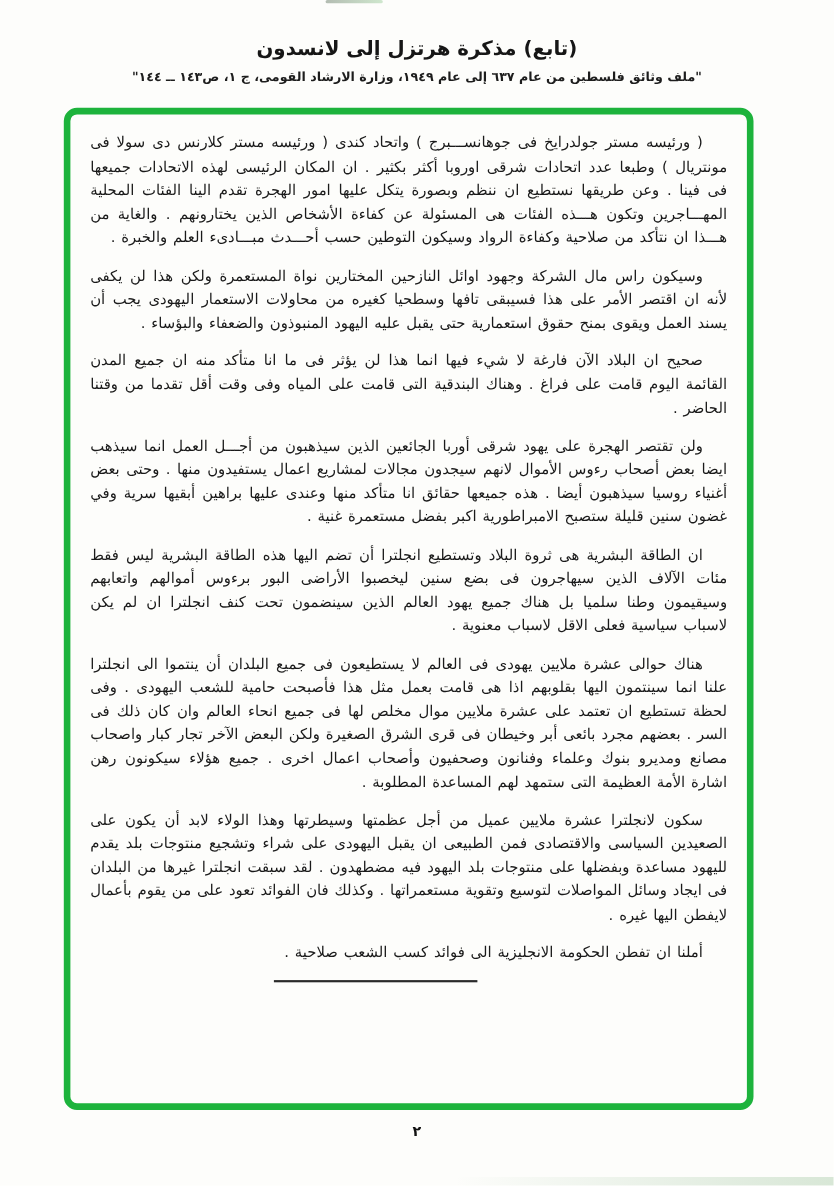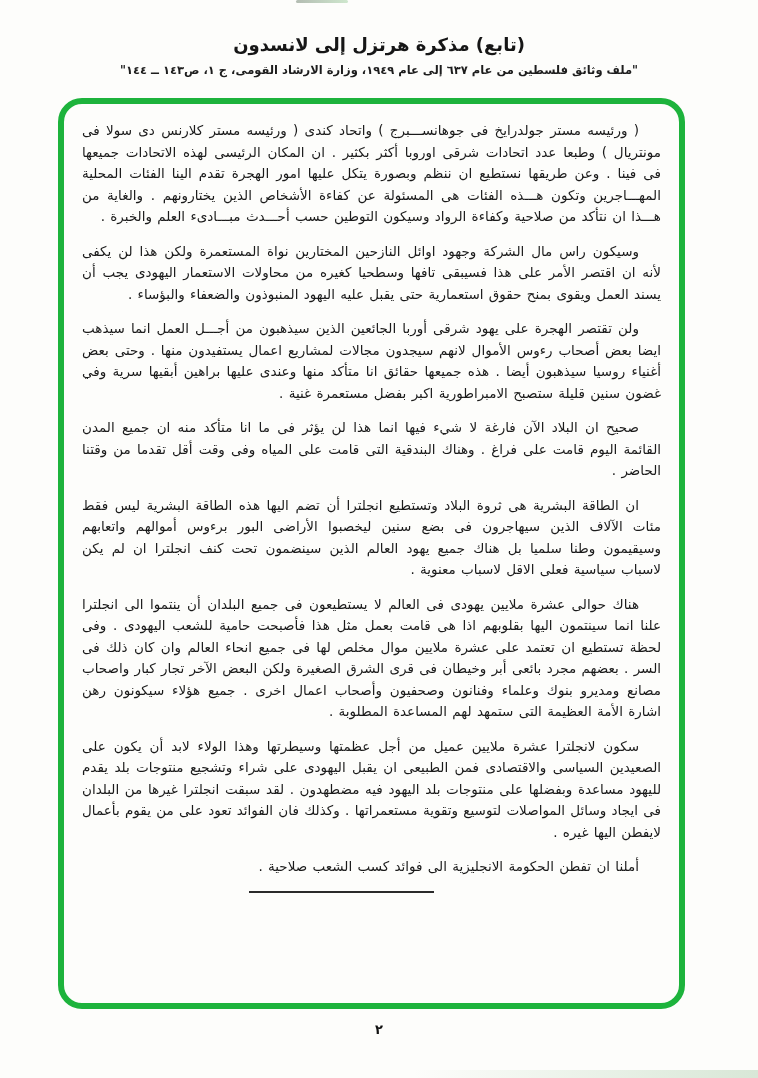--- a/index.html
+++ b/index.html
@@ -37,21 +37,21 @@
     font-size: 11.5px;
     font-weight: bold;
     color: #1d1d1d;
   }
   .highlight-box {
     position: absolute;
     left: 58px; top: 98px;
     width: 627px; height: 911px;
     box-sizing: border-box;
     border: 6px solid #1db33c;
-    border-radius: 24px;
+    border-radius: 12px;
     padding: 16px 18px 0 18px;
     overflow: hidden;
     background: transparent;
   }
   .body-text {
     direction: rtl;
     text-align: justify;
     font-size: 13.5px;
     line-height: 21.5px;
     color: #1a1a1a;
@@ -94,22 +94,22 @@
 
   <header class="doc-header">
     <h1 class="doc-title">(تابع) مذكرة هرتزل إلى لانسدون</h1>
     <div class="doc-source">"ملف وثائق فلسطين من عام ٦٣٧ إلى عام ١٩٤٩، وزارة الارشاد القومى، ج ١، ص١٤٣ ــ ١٤٤"</div>
   </header>
 
   <div class="highlight-box" style="border-color: rgb(29, 179, 60);">
     <div class="body-text" id="paragraphs">
         <p>( ورئيسه مستر جولدرايخ فى جوهانســـبرج ) واتحاد كندى ( ورئيسه مستر كلارنس دى سولا فى مونتريال ) وطبعا عدد اتحادات شرقى اوروبا أكثر بكثير . ان المكان الرئيسى لهذه الاتحادات جميعها فى فينا . وعن طريقها نستطيع ان ننظم وبصورة يتكل عليها امور الهجرة تقدم الينا الفئات المحلية المهـــاجرين وتكون هـــذه الفئات هى المسئولة عن كفاءة الأشخاص الذين يختارونهم . والغاية من هـــذا ان نتأكد من صلاحية وكفاءة الرواد وسيكون التوطين حسب أحـــدث مبـــادىء العلم والخبرة .</p>
         <p>وسيكون راس مال الشركة وجهود اوائل النازحين المختارين نواة المستعمرة ولكن هذا لن يكفى لأنه ان اقتصر الأمر على هذا فسيبقى تافها وسطحيا كغيره من محاولات الاستعمار اليهودى يجب أن يسند العمل ويقوى بمنح حقوق استعمارية حتى يقبل عليه اليهود المنبوذون والضعفاء والبؤساء .</p>
+        <p>صحيح ان البلاد الآن فارغة لا شيء فيها انما هذا لن يؤثر فى ما انا متأكد منه ان جميع المدن القائمة اليوم قامت على فراغ . وهناك البندقية التى قامت على المياه وفى وقت أقل تقدما من وقتنا الحاضر .</p>
         <p>ولن تقتصر الهجرة على يهود شرقى أوربا الجائعين الذين سيذهبون من أجـــل العمل انما سيذهب ايضا بعض أصحاب رءوس الأموال لانهم سيجدون مجالات لمشاريع اعمال يستفيدون منها . وحتى بعض أغنياء روسيا سيذهبون أيضا . هذه جميعها حقائق انا متأكد منها وعندى عليها براهين أبقيها سرية وفي غضون سنين قليلة ستصبح الامبراطورية اكبر بفضل مستعمرة غنية .</p>
-        <p>صحيح ان البلاد الآن فارغة لا شيء فيها انما هذا لن يؤثر فى ما انا متأكد منه ان جميع المدن القائمة اليوم قامت على فراغ . وهناك البندقية التى قامت على المياه وفى وقت أقل تقدما من وقتنا الحاضر .</p>
         <p>ان الطاقة البشرية هى ثروة البلاد وتستطيع انجلترا أن تضم اليها هذه الطاقة البشرية ليس فقط مئات الآلاف الذين سيهاجرون فى بضع سنين ليخصبوا الأراضى البور برءوس أموالهم واتعابهم وسيقيمون وطنا سلميا بل هناك جميع يهود العالم الذين سينضمون تحت كنف انجلترا ان لم يكن لاسباب سياسية فعلى الاقل لاسباب معنوية .</p>
         <p>هناك حوالى عشرة ملايين يهودى فى العالم لا يستطيعون فى جميع البلدان أن ينتموا الى انجلترا علنا انما سينتمون اليها بقلوبهم اذا هى قامت بعمل مثل هذا فأصبحت حامية للشعب اليهودى . وفى لحظة تستطيع ان تعتمد على عشرة ملايين موال مخلص لها فى جميع انحاء العالم وان كان ذلك فى السر . بعضهم مجرد بائعى أبر وخيطان فى قرى الشرق الصغيرة ولكن البعض الآخر تجار كبار واصحاب مصانع ومديرو بنوك وعلماء وفنانون وصحفيون وأصحاب اعمال اخرى . جميع هؤلاء سيكونون رهن اشارة الأمة العظيمة التى ستمهد لهم المساعدة المطلوبة .</p>
         <p>سكون لانجلترا عشرة ملايين عميل من أجل عظمتها وسيطرتها وهذا الولاء لابد أن يكون على الصعيدين السياسى والاقتصادى فمن الطبيعى ان يقبل اليهودى على شراء وتشجيع منتوجات بلد يقدم لليهود مساعدة وبفضلها على منتوجات بلد اليهود فيه مضطهدون . لقد سبقت انجلترا غيرها من البلدان فى ايجاد وسائل المواصلات لتوسيع وتقوية مستعمراتها . وكذلك فان الفوائد تعود على من يقوم بأعمال لايفطن اليها غيره .</p>
         <p>أملنا ان تفطن الحكومة الانجليزية الى فوائد كسب الشعب صلاحية .</p>
       </div>
     <div class="end-divider"></div>
   </div>
 
   <div class="page-number">٢</div>
 

